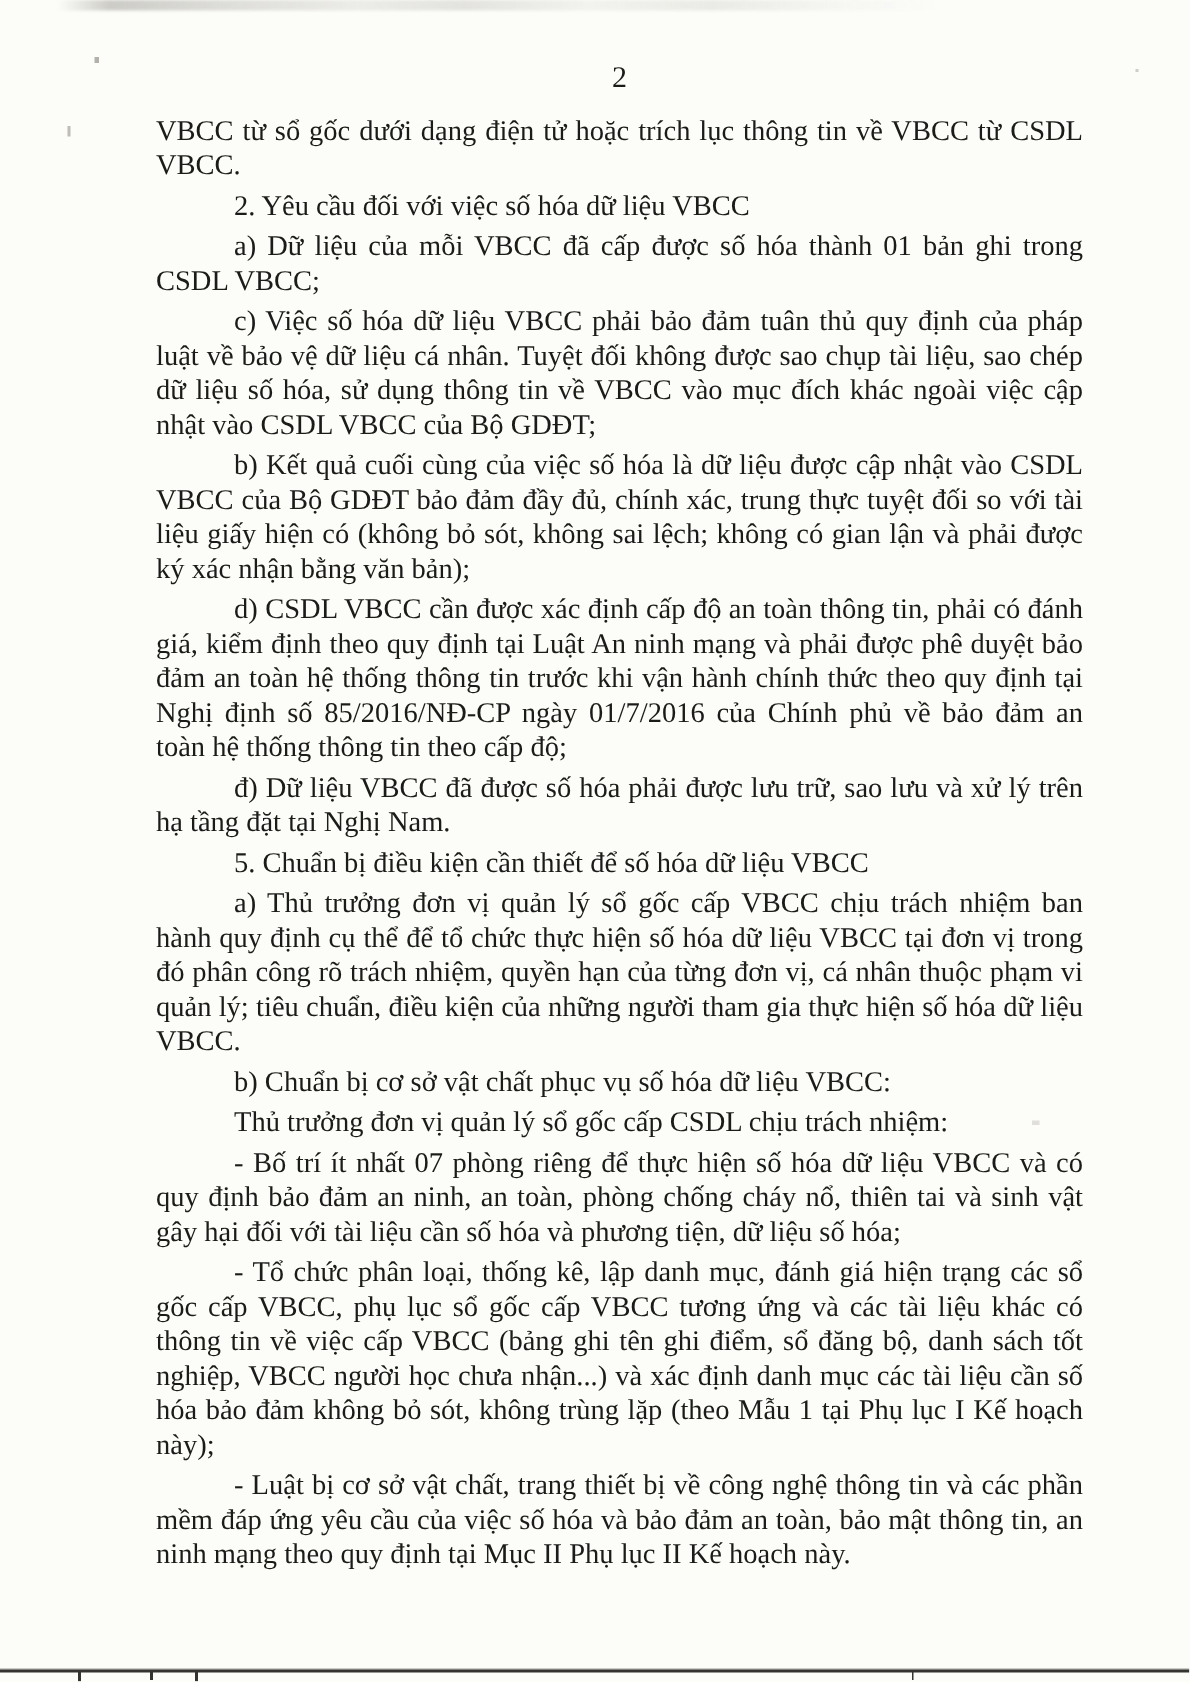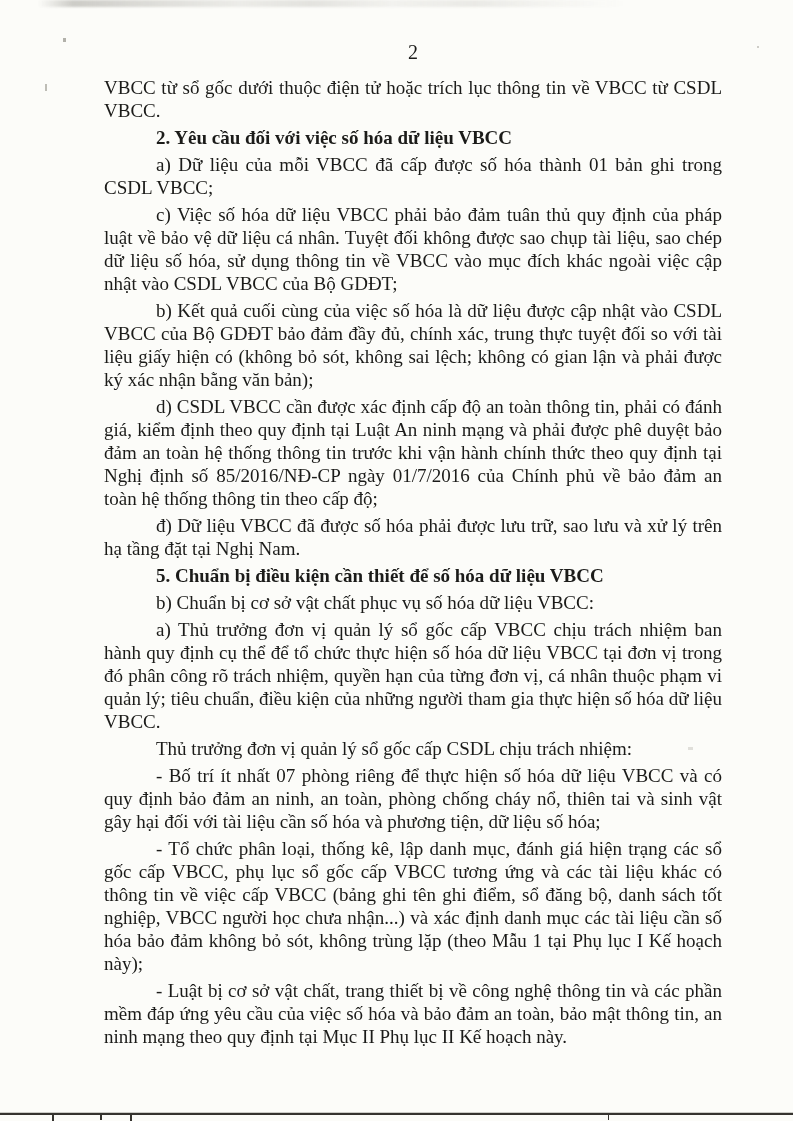--- a/index.html
+++ b/index.html
@@ -33,21 +33,21 @@
     font-size: 19px;
     line-height: 23px;
     text-align: justify;
     text-justify: inter-word;
   }
   .para {
     margin: 0 0 4px 0;
     text-indent: 52px;
   }
   .para.noindent { text-indent: 0; }
-  .para.heading { font-weight: bold; }
+  .para.heading { font-weight: normal; }
 
   
   .top-noise {
     position: absolute;
     top: 0;
     left: 38px;
     width: 590px;
     height: 7px;
     background: linear-gradient(90deg,
       rgba(120,118,110,0.00) 0%,
@@ -89,30 +89,30 @@
 
   <div class="top-noise"></div>
   <div class="speck s1"></div>
   <div class="speck s2"></div>
   <div class="speck s3"></div>
   <div class="speck s4"></div>
 
   <div class="page-number">2</div>
 
   <div class="doc-body">
-    <p class="para noindent">VBCC từ sổ gốc dưới thuộc điện tử hoặc trích lục thông tin về VBCC từ CSDL VBCC.</p>
+    <p class="para noindent">VBCC từ sổ gốc dưới dạng điện tử hoặc trích lục thông tin về VBCC từ CSDL VBCC.</p>
     <p class="para heading">2. Yêu cầu đối với việc số hóa dữ liệu VBCC</p>
     <p class="para">a) Dữ liệu của mỗi VBCC đã cấp được số hóa thành 01 bản ghi trong CSDL VBCC;</p>
     <p class="para">c) Việc số hóa dữ liệu VBCC phải bảo đảm tuân thủ quy định của pháp luật về bảo vệ dữ liệu cá nhân. Tuyệt đối không được sao chụp tài liệu, sao chép dữ liệu số hóa, sử dụng thông tin về VBCC vào mục đích khác ngoài việc cập nhật vào CSDL VBCC của Bộ GDĐT;</p>
     <p class="para">b) Kết quả cuối cùng của việc số hóa là dữ liệu được cập nhật vào CSDL VBCC của Bộ GDĐT bảo đảm đầy đủ, chính xác, trung thực tuyệt đối so với tài liệu giấy hiện có (không bỏ sót, không sai lệch; không có gian lận và phải được ký xác nhận bằng văn bản);</p>
     <p class="para">d) CSDL VBCC cần được xác định cấp độ an toàn thông tin, phải có đánh giá, kiểm định theo quy định tại Luật An ninh mạng và phải được phê duyệt bảo đảm an toàn hệ thống thông tin trước khi vận hành chính thức theo quy định tại Nghị định số 85/2016/NĐ-CP ngày 01/7/2016 của Chính phủ về bảo đảm an toàn hệ thống thông tin theo cấp độ;</p>
     <p class="para">đ) Dữ liệu VBCC đã được số hóa phải được lưu trữ, sao lưu và xử lý trên hạ tầng đặt tại Nghị Nam.</p>
     <p class="para heading">5. Chuẩn bị điều kiện cần thiết để số hóa dữ liệu VBCC</p>
+    <p class="para">a) Thủ trưởng đơn vị quản lý sổ gốc cấp VBCC chịu trách nhiệm ban hành quy định cụ thể để tổ chức thực hiện số hóa dữ liệu VBCC tại đơn vị trong đó phân công rõ trách nhiệm, quyền hạn của từng đơn vị, cá nhân thuộc phạm vi quản lý; tiêu chuẩn, điều kiện của những người tham gia thực hiện số hóa dữ liệu VBCC.</p>
     <p class="para">b) Chuẩn bị cơ sở vật chất phục vụ số hóa dữ liệu VBCC:</p>
-    <p class="para">a) Thủ trưởng đơn vị quản lý sổ gốc cấp VBCC chịu trách nhiệm ban hành quy định cụ thể để tổ chức thực hiện số hóa dữ liệu VBCC tại đơn vị trong đó phân công rõ trách nhiệm, quyền hạn của từng đơn vị, cá nhân thuộc phạm vi quản lý; tiêu chuẩn, điều kiện của những người tham gia thực hiện số hóa dữ liệu VBCC.</p>
     <p class="para">Thủ trưởng đơn vị quản lý sổ gốc cấp CSDL chịu trách nhiệm:</p>
     <p class="para">- Bố trí ít nhất 07 phòng riêng để thực hiện số hóa dữ liệu VBCC và có quy định bảo đảm an ninh, an toàn, phòng chống cháy nổ, thiên tai và sinh vật gây hại đối với tài liệu cần số hóa và phương tiện, dữ liệu số hóa;</p>
     <p class="para">- Tổ chức phân loại, thống kê, lập danh mục, đánh giá hiện trạng các sổ gốc cấp VBCC, phụ lục sổ gốc cấp VBCC tương ứng và các tài liệu khác có thông tin về việc cấp VBCC (bảng ghi tên ghi điểm, sổ đăng bộ, danh sách tốt nghiệp, VBCC người học chưa nhận...) và xác định danh mục các tài liệu cần số hóa bảo đảm không bỏ sót, không trùng lặp (theo Mẫu 1 tại Phụ lục I Kế hoạch này);</p>
     <p class="para">- Luật bị cơ sở vật chất, trang thiết bị về công nghệ thông tin và các phần mềm đáp ứng yêu cầu của việc số hóa và bảo đảm an toàn, bảo mật thông tin, an ninh mạng theo quy định tại Mục II Phụ lục II Kế hoạch này.</p>
   </div>
 
   <div class="bottom-line"></div>
   <div class="tick t1"></div>
   <div class="tick t2"></div>
   <div class="tick t3"></div>

